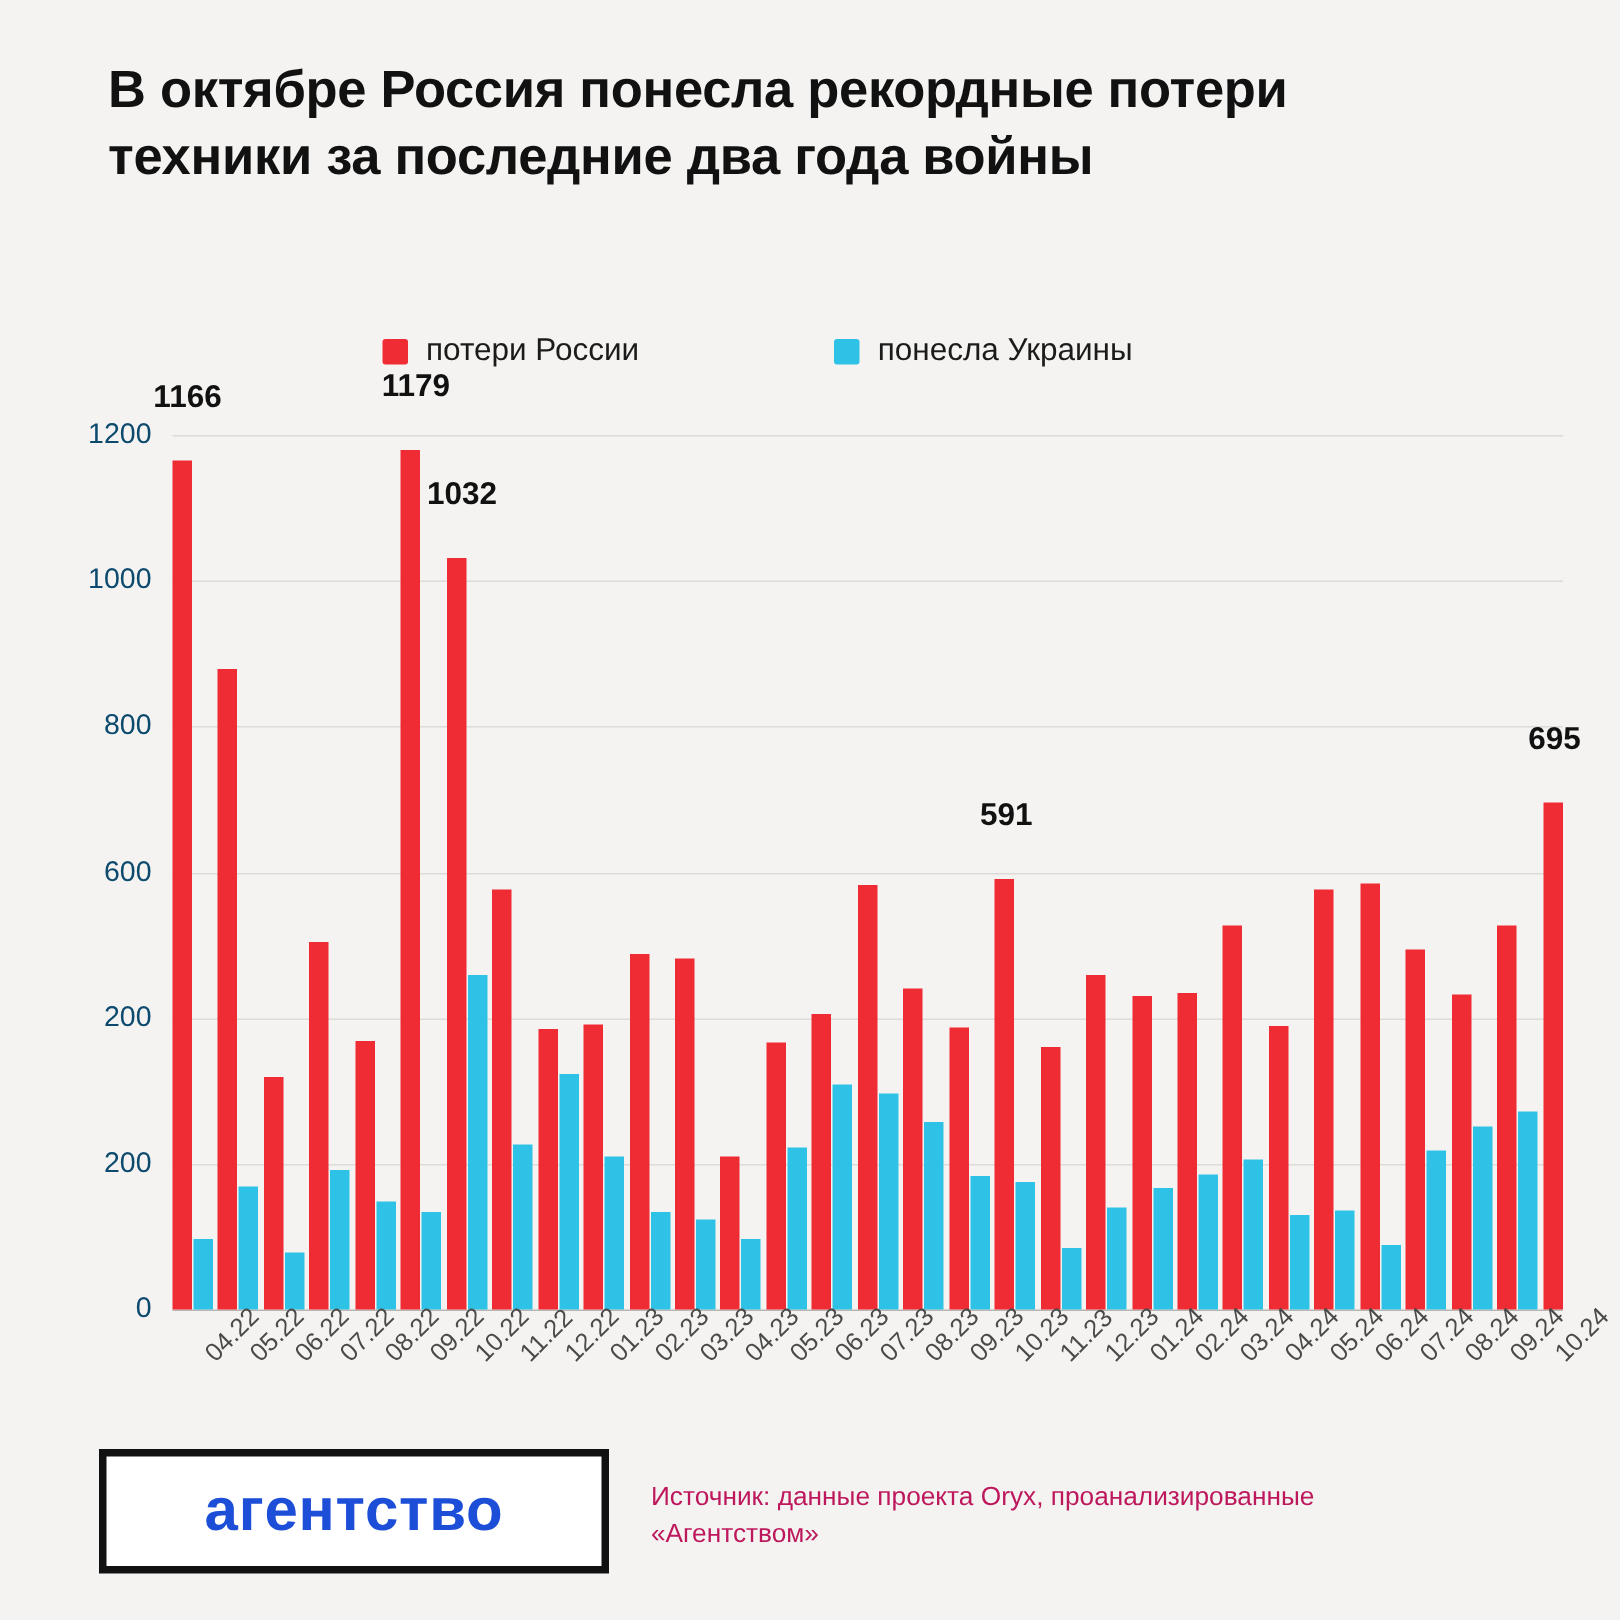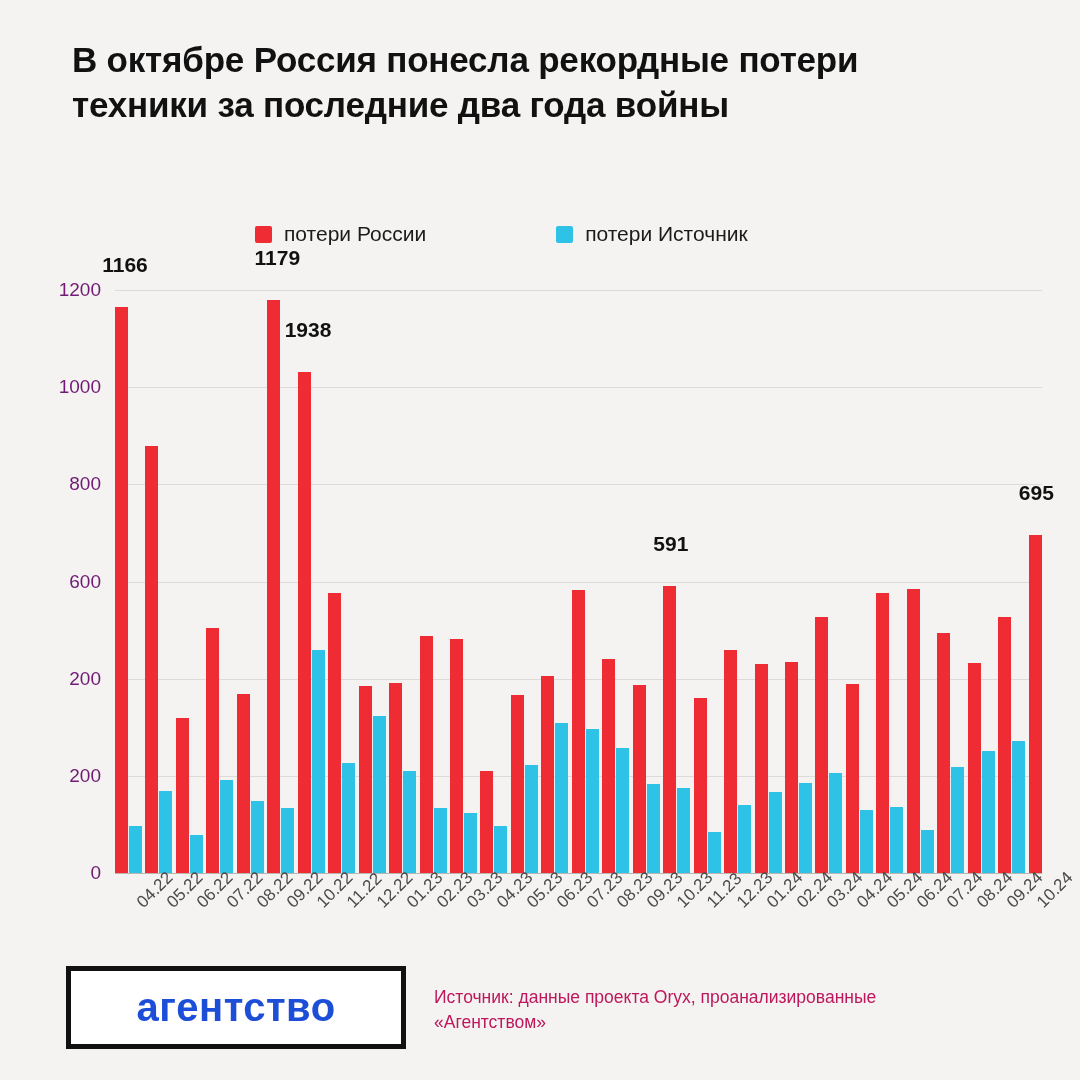--- a/index.html
+++ b/index.html
@@ -75,21 +75,21 @@
   }
   .gridline.baseline {
     background: #b9b6b2;
   }
   .ytick {
     position: absolute;
     right: 100%;
     transform: translateY(-50%);
     padding-right: 14px;
     font-size: 19px;
-    color: #701a75;
+    color: #0c4a6e;
     white-space: nowrap;
   }
   .bars {
     position: absolute;
     left: 0;
     right: 0;
     bottom: 0;
     top: 0;
     display: flex;
     align-items: flex-end;
@@ -171,21 +171,21 @@
 
   <div class="title">В октябре Россия понесла рекордные потери техники за последние два года войны</div>
 
   <div class="legend">
     <div class="legend-item">
       <span class="legend-swatch" style="background:#ef2b34"></span>
       <span>потери России</span>
     </div>
     <div class="legend-item">
       <span class="legend-swatch" style="background:#2ec3e6"></span>
-      <span>потери Источник</span>
+      <span>понесла Украины</span>
     </div>
   </div>
 
   <div class="chart-area">
     <div class="plot">
       <div id="gridlines">
           <div class="gridline baseline" style="top: 583px;">
             <span class="ytick">0</span>
           </div>
           <div class="gridline" style="top: 485.833px;">
@@ -230,21 +230,21 @@
             <div class="bar ua" style="height: 71.9033px;"></div>
           </div>
           <div class="group">
             <div class="bar ru" style="height: 572.798px;"></div>
             <div class="bar ua" style="height: 65.1017px;"></div>
             <span class="bar-label" style="bottom: 578.798px;">1179</span>
           </div>
           <div class="group">
             <div class="bar ru" style="height: 501.38px;"></div>
             <div class="bar ua" style="height: 222.998px;"></div>
-            <span class="bar-label" style="bottom: 507.38px;">1938</span>
+            <span class="bar-label" style="bottom: 507.38px;">1032</span>
           </div>
           <div class="group">
             <div class="bar ru" style="height: 280.326px;"></div>
             <div class="bar ua" style="height: 109.798px;"></div>
           </div>
           <div class="group">
             <div class="bar ru" style="height: 186.56px;"></div>
             <div class="bar ua" style="height: 157.41px;"></div>
           </div>
           <div class="group">

